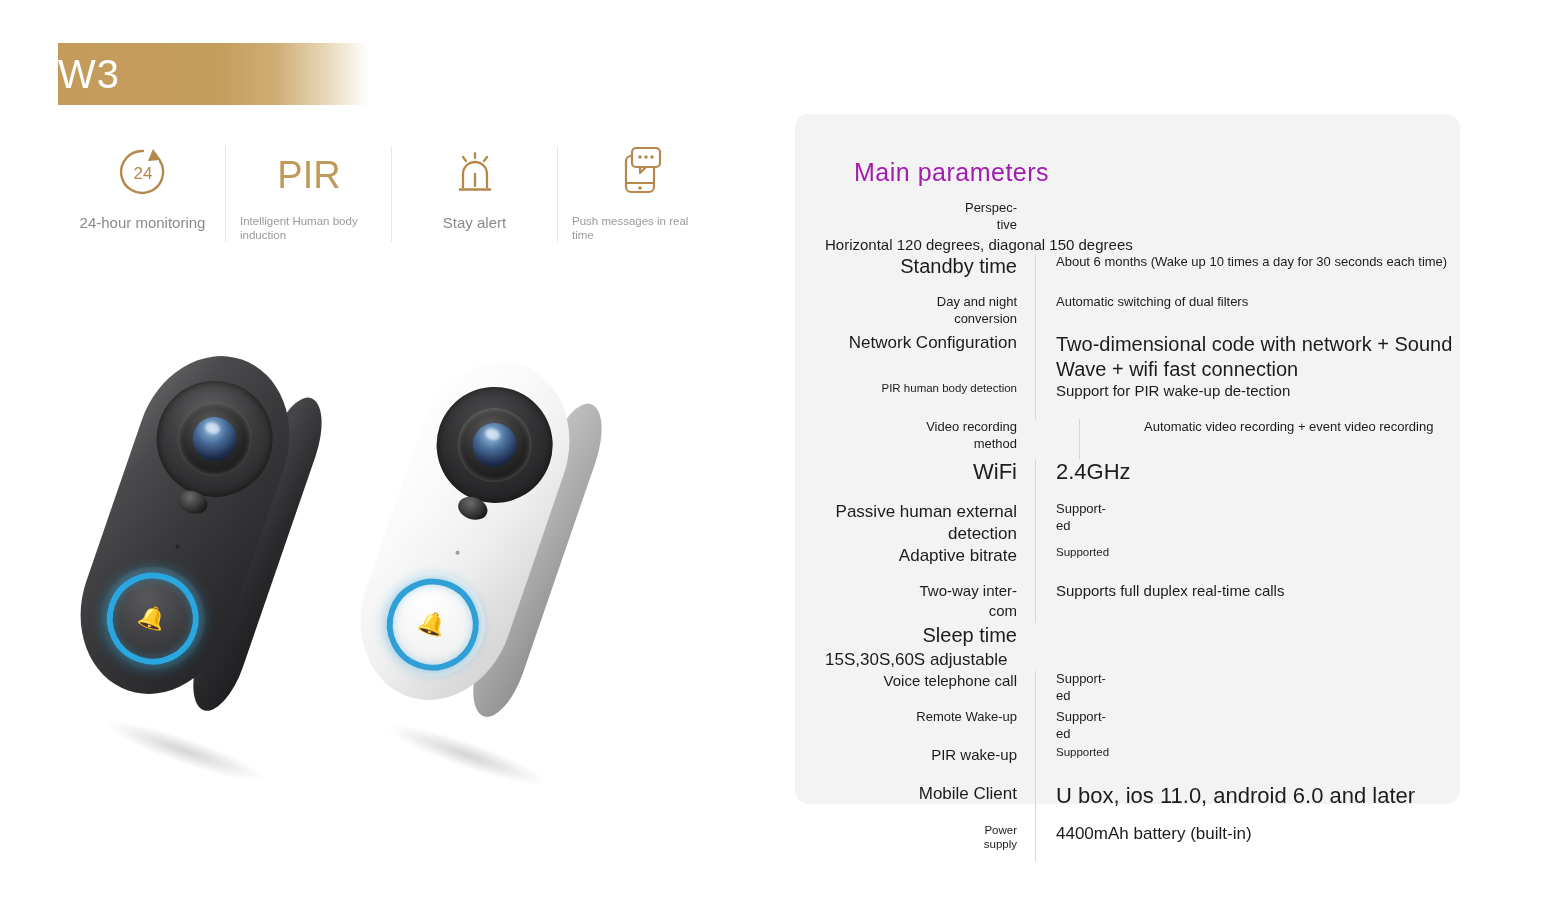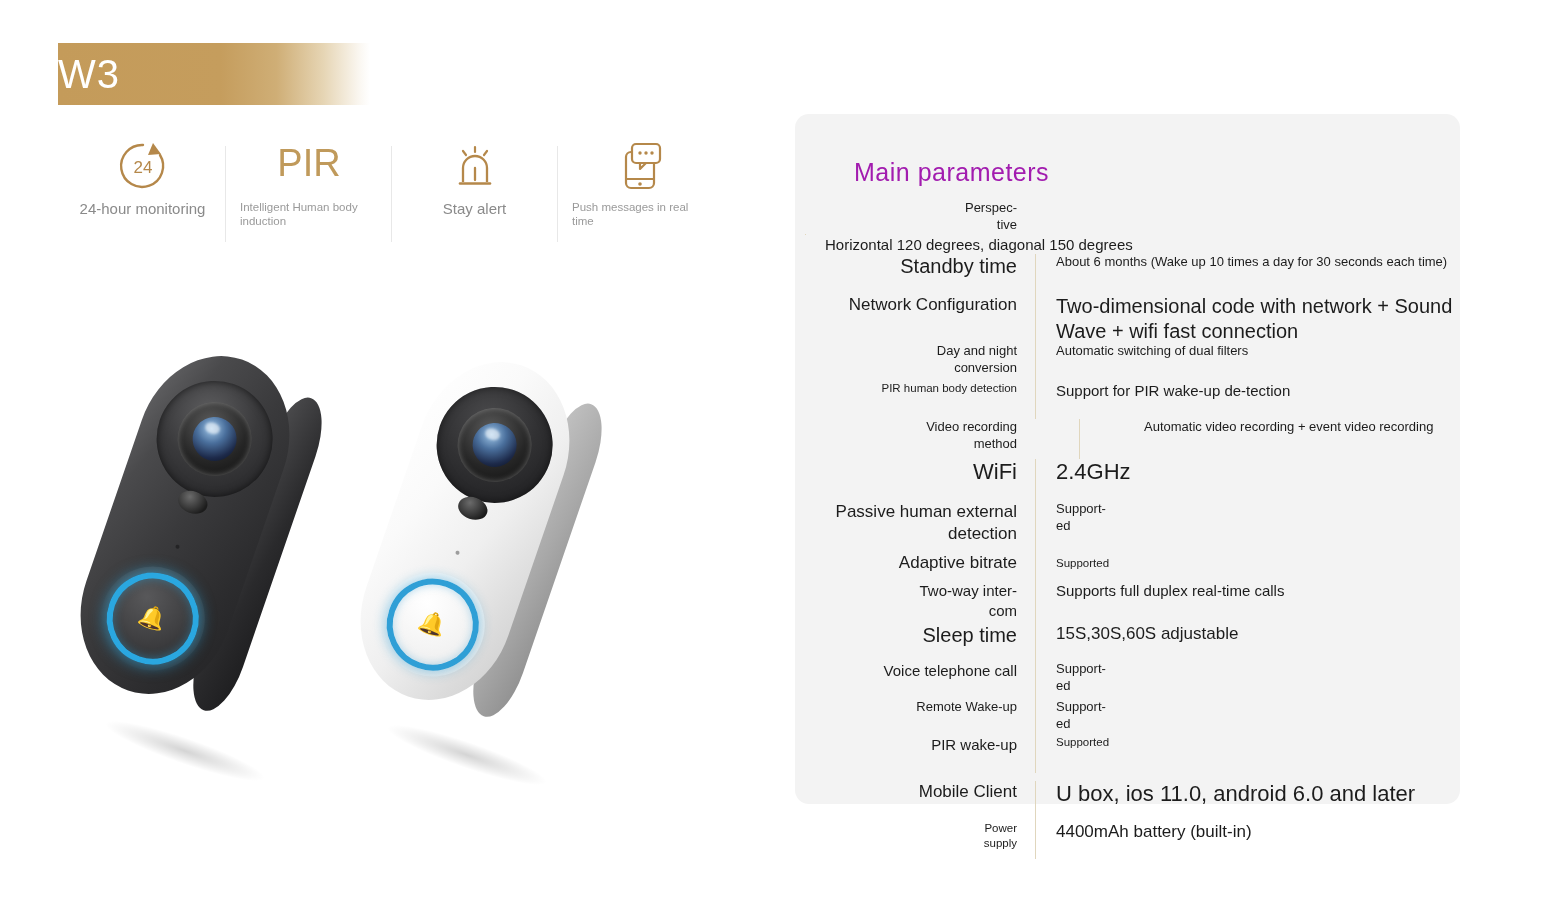--- a/index.html
+++ b/index.html
@@ -18,23 +18,23 @@
     background:linear-gradient(to right,#c49b5a 0%,#c59d5d 52%,#cfae76 70%,#e6d5b4 85%,#fbf8f3 97%,#ffffff 100%);
     display:flex;align-items:center;
   }
   #model-banner .txt{
     color:#ffffff;font-size:40px;font-weight:400;letter-spacing:1px;
     line-height:1;
   }
 
   #feature-row{position:absolute;left:60px;top:132px;width:700px;height:130px;display:flex;}
   .feature{position:relative;width:165px;height:130px;}
-  .feature .ficon{height:62px;display:flex;align-items:flex-start;justify-content:center;margin-top:6px;}
+  .feature .ficon{height:62px;display:flex;align-items:flex-end;justify-content:center;margin-top:6px;}
   .feature .flabel{
-    text-align:center;color:#8d8d8d;line-height:1.25;
+    margin-top:14px;text-align:center;color:#8d8d8d;line-height:1.25;
     padding:0 12px;
   }
   .feature.big .flabel{font-size:15px;color:#8a8a8a;}
   .feature.small .flabel{font-size:11.5px;color:#9a9a9a;text-align:left;padding-left:14px;}
   .fsep{width:1px;background:#e8e8e8;height:96px;margin-top:14px;}
 
   
   #products{position:absolute;left:90px;top:330px;width:620px;height:460px;}
   .doorbell{position:absolute;transform-origin:50% 50%;}
   .db-body{
@@ -283,39 +283,39 @@
       </div>
       <div class="prow" style="min-height: 40px;">
         <div class="pkey s-xl">
           <span>Standby time</span>
         </div>
         <div class="pdiv"></div>
         <div class="pval s-sm">
           <span>About 6 months (Wake up 10 times a day for 30 seconds each time)</span>
         </div>
       </div>
+      <div class="prow" style="min-height: 38px;">
+        <div class="pkey s-sm">
+          <span>Day and night<br>conversion</span>
+        </div>
+        <div class="pdiv"></div>
+        <div class="pval s-sm">
+          <span>Automatic switching of dual filters</span>
+        </div>
+      </div>
       <div class="prow" style="min-height: 46px;">
         <div class="pkey s-lg">
           <span>Network Configuration</span>
         </div>
         <div class="pdiv"></div>
         <div class="pval s-xl">
           <span>Two-dimensional code with network + Sound Wave + wifi fast connection</span>
         </div>
       </div>
       <div class="prow" style="min-height: 38px;">
-        <div class="pkey s-sm">
-          <span>Day and night<br>conversion</span>
-        </div>
-        <div class="pdiv"></div>
-        <div class="pval s-sm">
-          <span>Automatic switching of dual filters</span>
-        </div>
-      </div>
-      <div class="prow" style="min-height: 38px;">
         <div class="pkey s-xs">
           <span>PIR human body detection</span>
         </div>
         <div class="pdiv"></div>
         <div class="pval s-md">
           <span>Support for PIR wake-up de-tection</span>
         </div>
       </div>
       <div class="prow" style="min-height: 40px; gap: 44px;">
         <div class="pkey s-sm">
@@ -337,39 +337,39 @@
       </div>
       <div class="prow" style="min-height: 40px;">
         <div class="pkey s-lg">
           <span>Passive human external<br>detection</span>
         </div>
         <div class="pdiv"></div>
         <div class="pval s-sm">
           <span>Support-<br>ed</span>
         </div>
       </div>
-      <div class="prow" style="min-height: 36px; align-items: center;">
+      <div class="prow" style="min-height: 36px;">
         <div class="pkey s-lg">
           <span>Adaptive bitrate</span>
         </div>
         <div class="pdiv"></div>
         <div class="pval s-xs">
           <span>Supported</span>
         </div>
       </div>
       <div class="prow" style="min-height: 42px;">
         <div class="pkey s-md">
           <span>Two-way inter-<br>com</span>
         </div>
         <div class="pdiv"></div>
         <div class="pval s-md">
           <span>Supports full duplex real-time calls</span>
         </div>
       </div>
-      <div class="prow" style="min-height: 38px;">
+      <div class="prow" style="min-height: 38px; flex-direction: column;">
         <div class="pkey s-xl">
           <span>Sleep time</span>
         </div>
         <div class="pdiv"></div>
         <div class="pval s-lg">
           <span>15S,30S,60S adjustable</span>
         </div>
       </div>
       <div class="prow" style="min-height: 38px;">
         <div class="pkey s-md">
@@ -391,21 +391,21 @@
       </div>
       <div class="prow" style="min-height: 38px;">
         <div class="pkey s-md">
           <span>PIR wake-up</span>
         </div>
         <div class="pdiv"></div>
         <div class="pval s-xs">
           <span>Supported</span>
         </div>
       </div>
-      <div class="prow" style="min-height: 40px; margin-top: 8px;">
+      <div class="prow" style="min-height: 40px;">
         <div class="pkey s-lg">
           <span>Mobile Client</span>
         </div>
         <div class="pdiv"></div>
         <div class="pval s-xxl">
           <span>U box, ios 11.0, android 6.0 and later</span>
         </div>
       </div>
       <div class="prow" style="min-height: 38px;">
         <div class="pkey s-xs">

